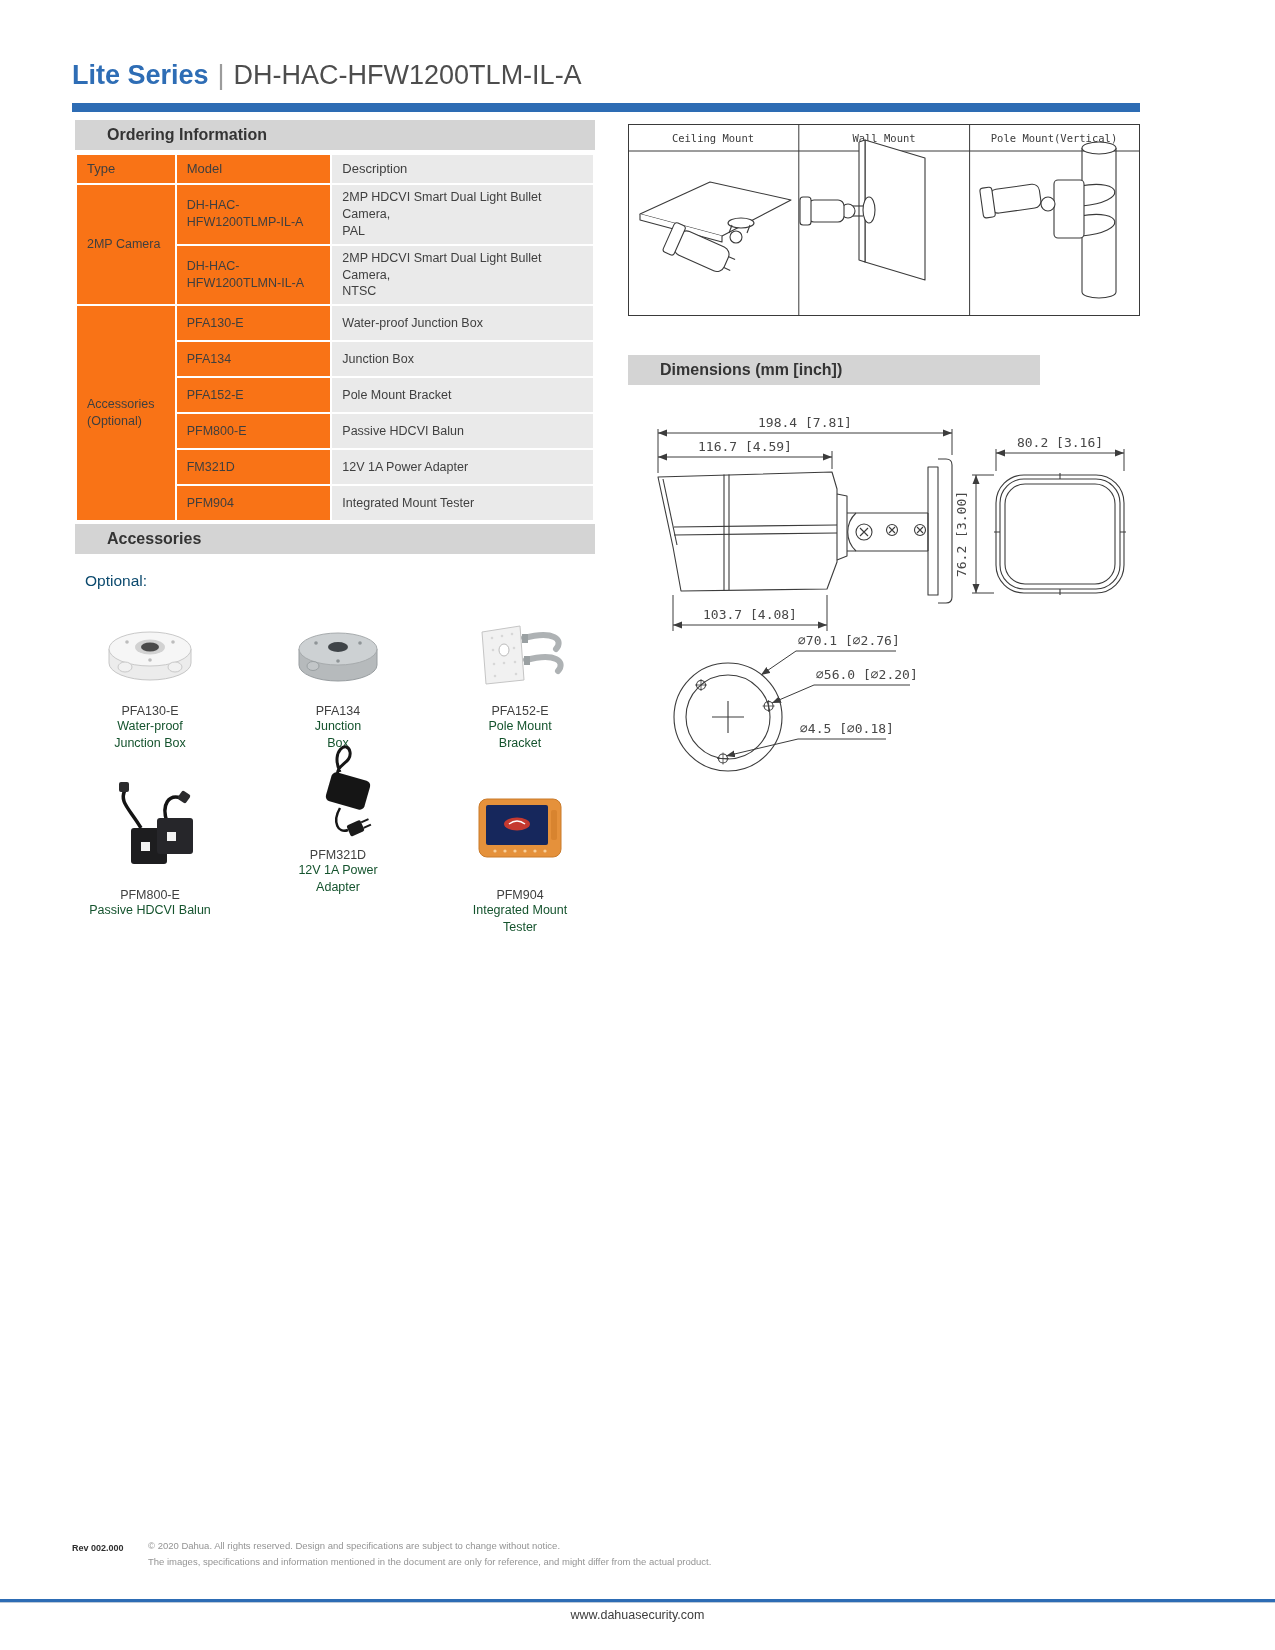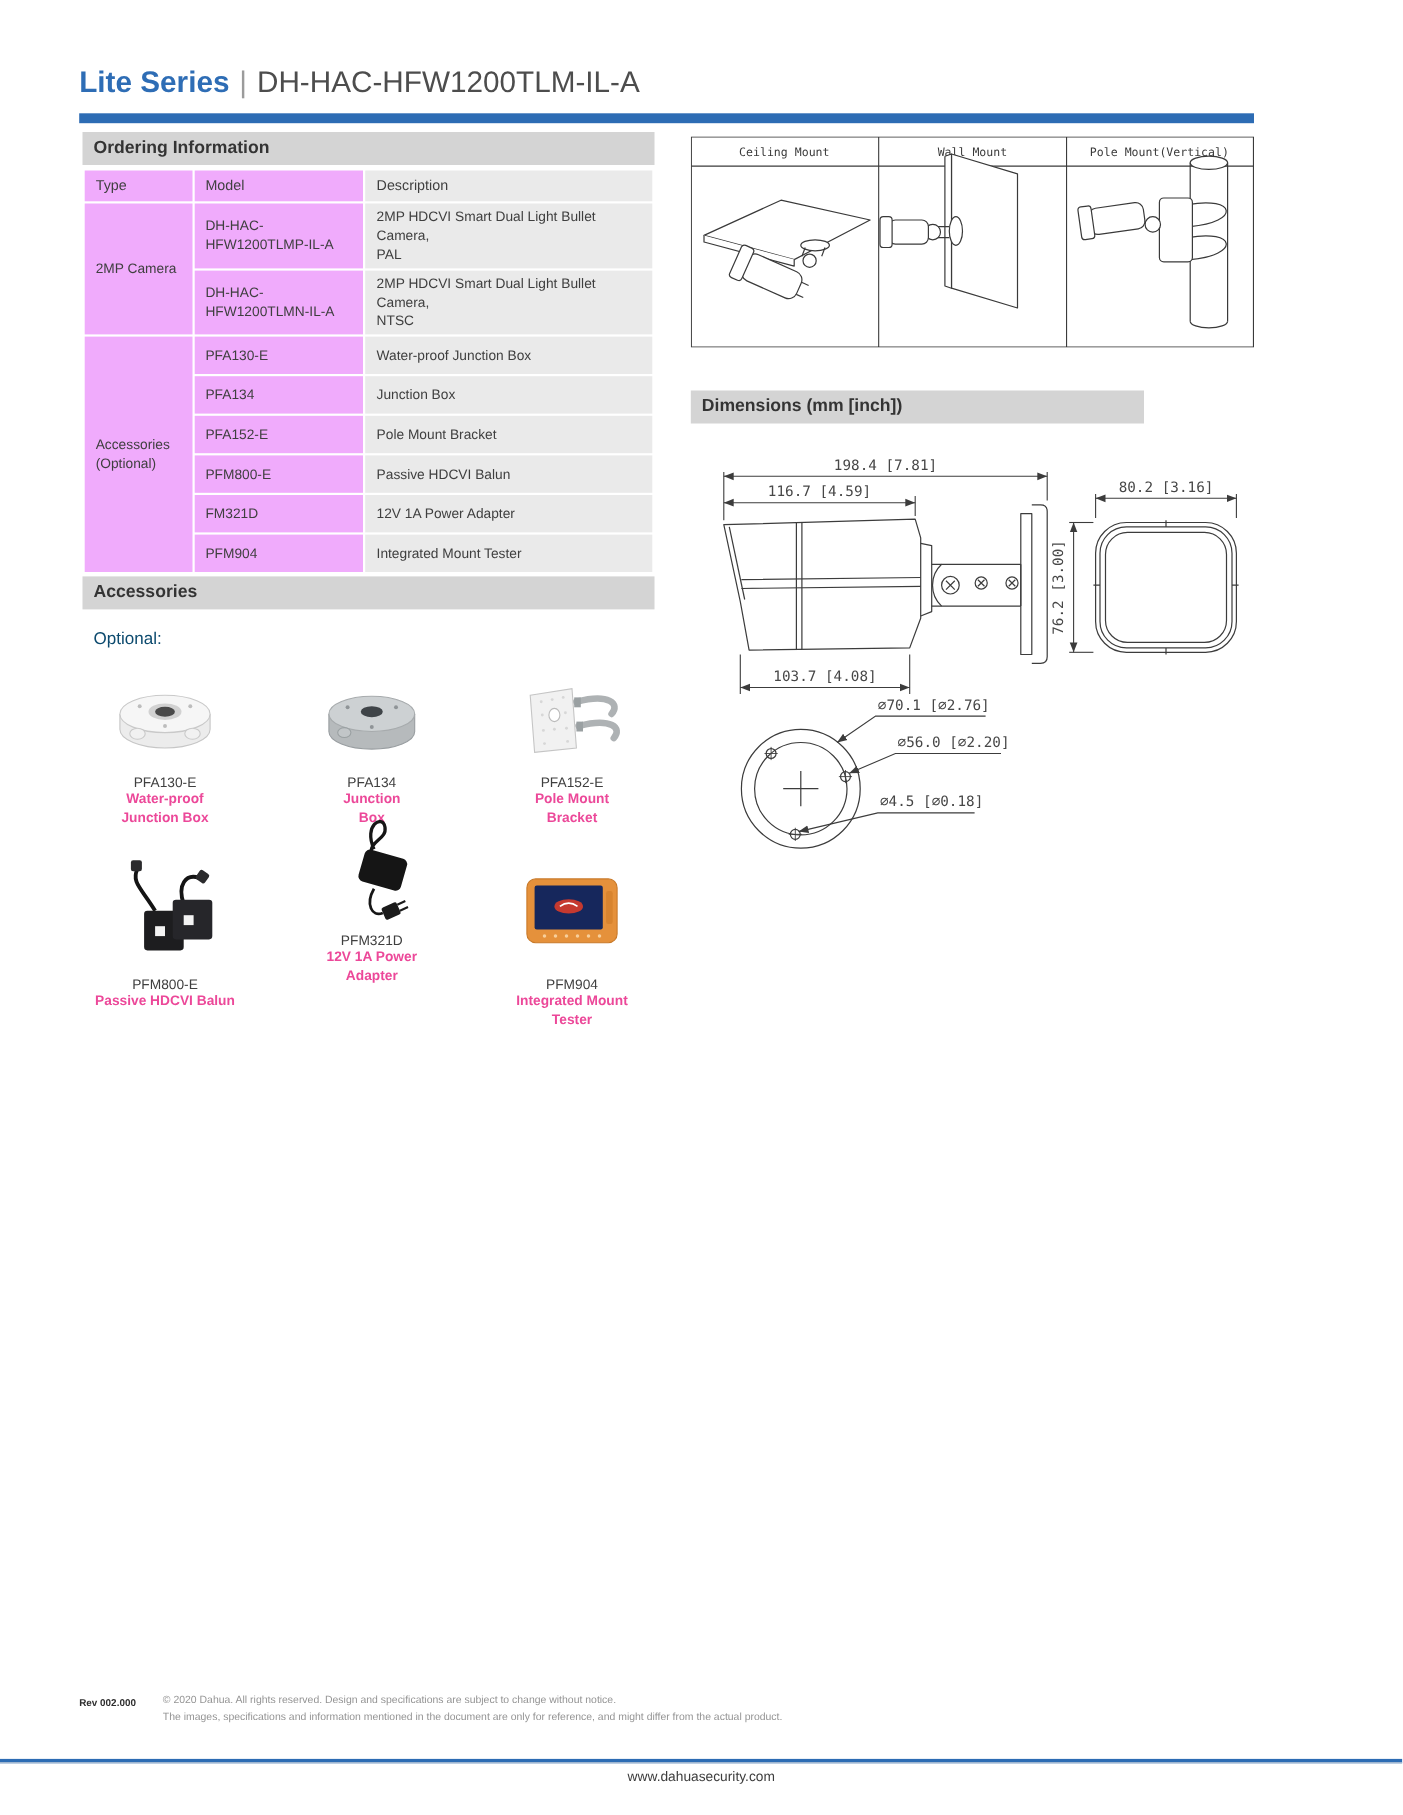--- a/index.html
+++ b/index.html
@@ -13,52 +13,52 @@
   
   .doc-title { position:absolute; left:72px; top:44px; font-size:27px; white-space:nowrap; }
   .doc-title .series { color:#2e6db5; font-weight:700; }
   .doc-title .divider { color:#9b9b9b; font-weight:300; margin:0 9px; }
   .doc-title .model { color:#4d4d4d; font-weight:400; }
   .accent-rule { position:absolute; left:72px; top:87px; width:1068px; height:9px; background:#2d6cb4; }
 
   
   .section-bar {
     position:absolute; height:30px; background:#d4d4d4; box-sizing:border-box;
-    font-weight:700; font-size:16px; color:#343434; line-height:30px; padding-left:10px;
+    font-weight:700; font-size:16px; color:#343434; line-height:30px; padding-left:32px;
   }
   #ordering-bar { left:75px; top:104px; width:520px; }
   #dimensions-bar { left:628px; top:339px; width:412px; }
   #accessories-bar { left:75px; top:508px; width:520px; }
 
   
   .order-table {
     position:absolute; left:75px; top:137px; width:520px;
     border-collapse:separate; border-spacing:2px; font-size:12.5px; color:#3f3f3f;
     table-layout:fixed;
   }
   .order-table th, .order-table td {
-    background:#f0abfc; padding:4px 10px; text-align:left; vertical-align:middle;
+    background:#f97316; padding:4px 10px; text-align:left; vertical-align:middle;
     font-weight:400; line-height:1.35;
   }
   .order-table th { height:20px; font-size:13px; }
   .order-table .col-type  { width:84px; }
   .order-table .col-model { width:132px; }
   .order-table .col-desc  { width:224px; }
   .order-table td.desc, .order-table th.desc { background:#eaeaea; }
   .order-table tr.camera td { height:38px; }
   .order-table tr.acc td { height:26px; }
 
   
   #optional-label { position:absolute; left:85px; top:556px; font-size:15.5px; color:#0c4a6e; }
   .acc-item { position:absolute; width:170px; text-align:center; }
   .acc-img { display:flex; align-items:center; justify-content:center; }
   .acc-row1 .acc-img { height:84px; }
   .acc-row2 .acc-img { height:104px; }
   .acc-model { margin-top:8px; font-size:12.5px; color:#3f3f3f; }
-  .acc-name  { font-size:12.5px; color:#ec4899; line-height:1.32;font-weight:bold; }
+  .acc-name  { font-size:12.5px; color:#14532d; line-height:1.32; }
   #acc-1 { left:65px;  top:596px; }
   #acc-2 { left:253px; top:596px; }
   #acc-3 { left:435px; top:596px; }
   #acc-4 { left:65px;  top:760px; }
   #acc-5 { left:253px; top:720px; }
   #acc-6 { left:435px; top:760px; }
 
   
   #mounts-figure { position:absolute; left:628px; top:108px; }
   #dims-figure   { position:absolute; left:628px; top:383px; }

